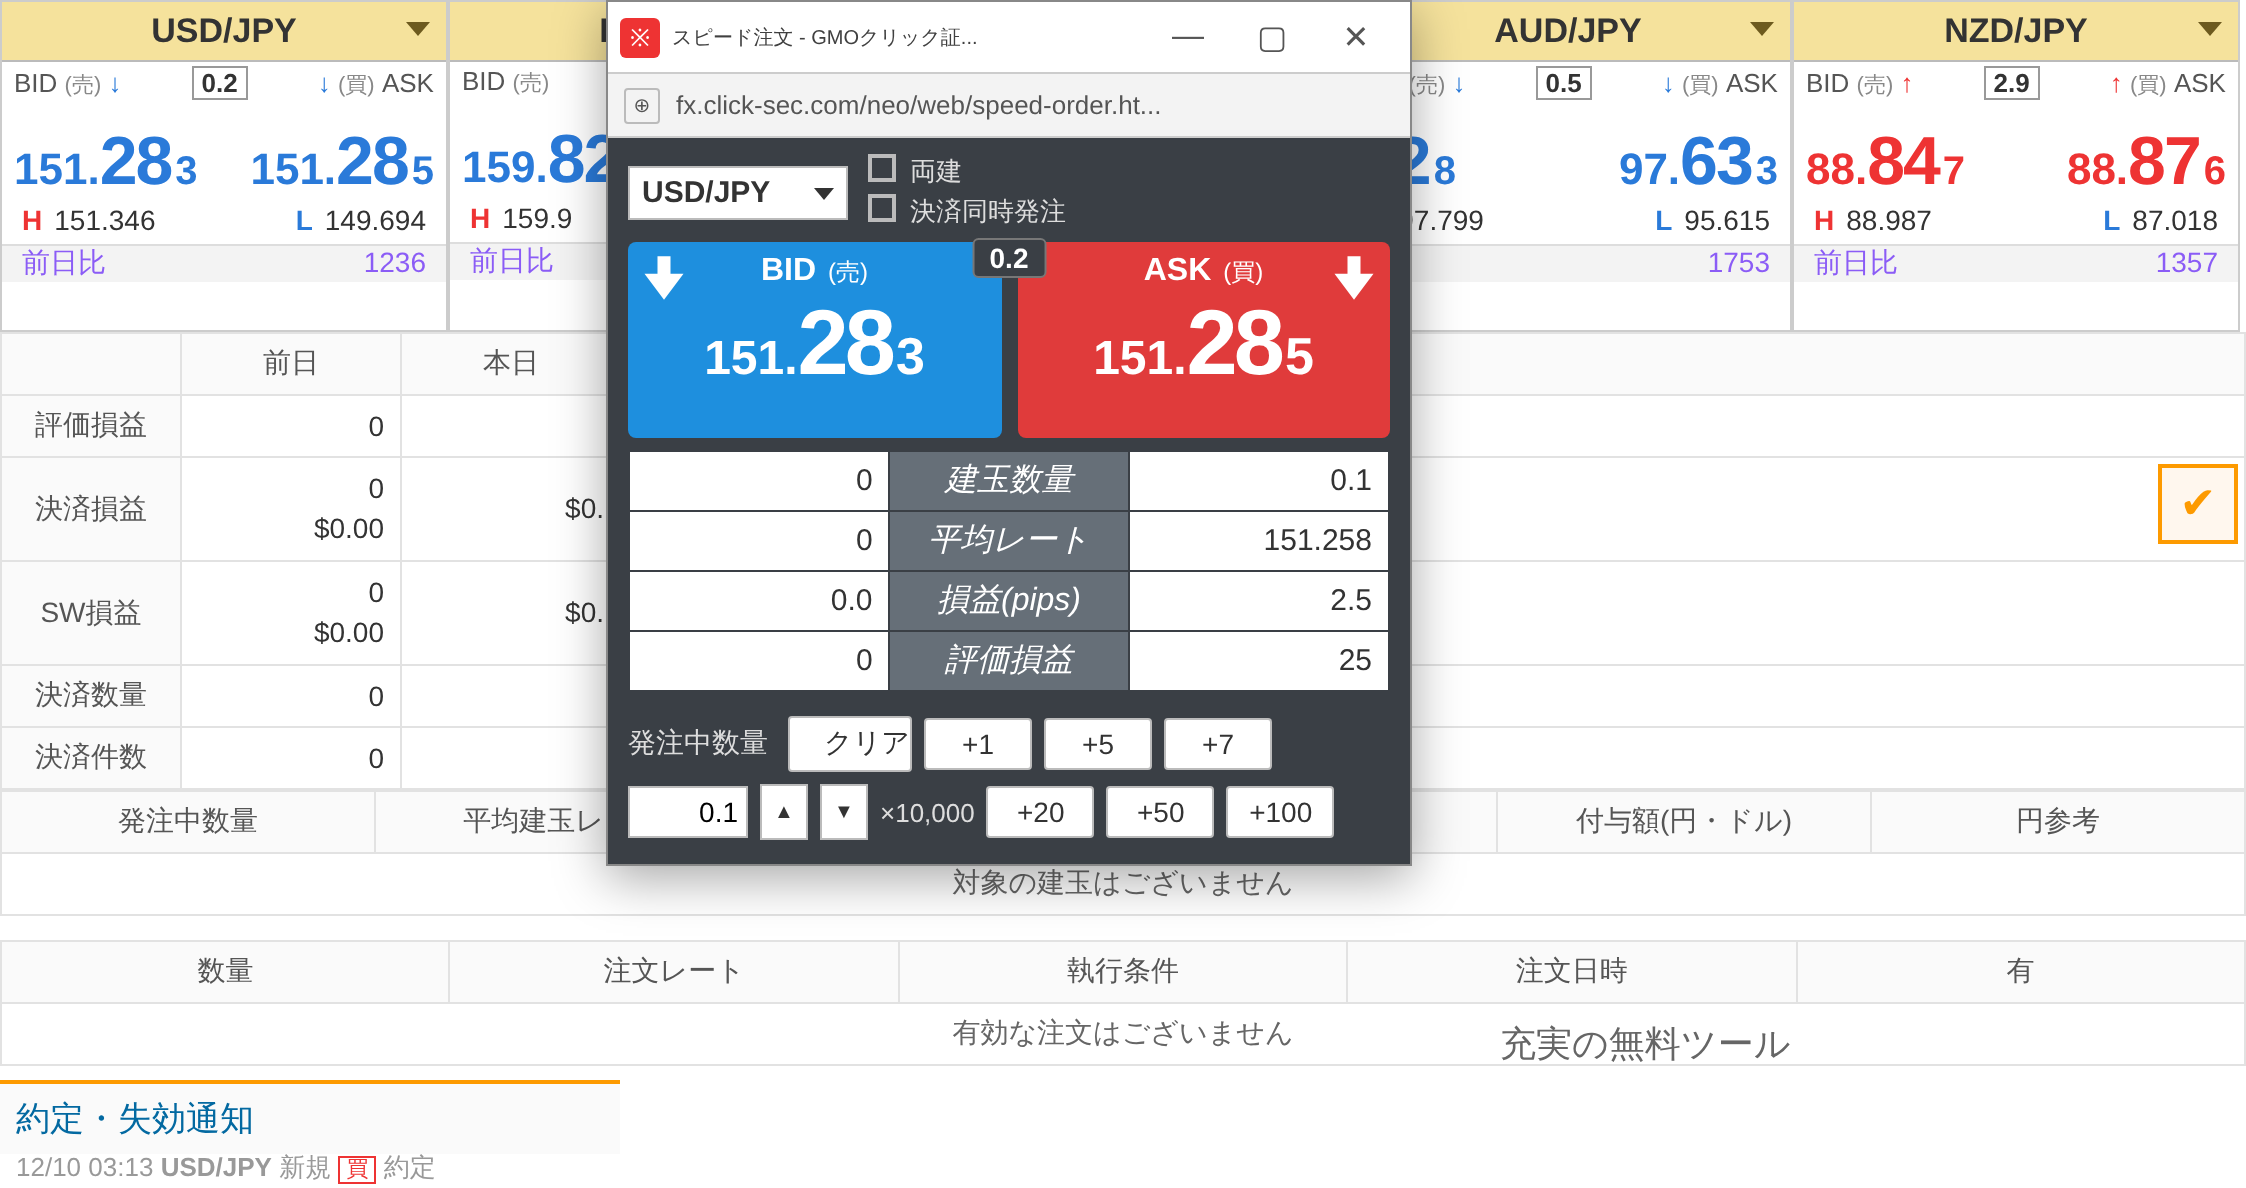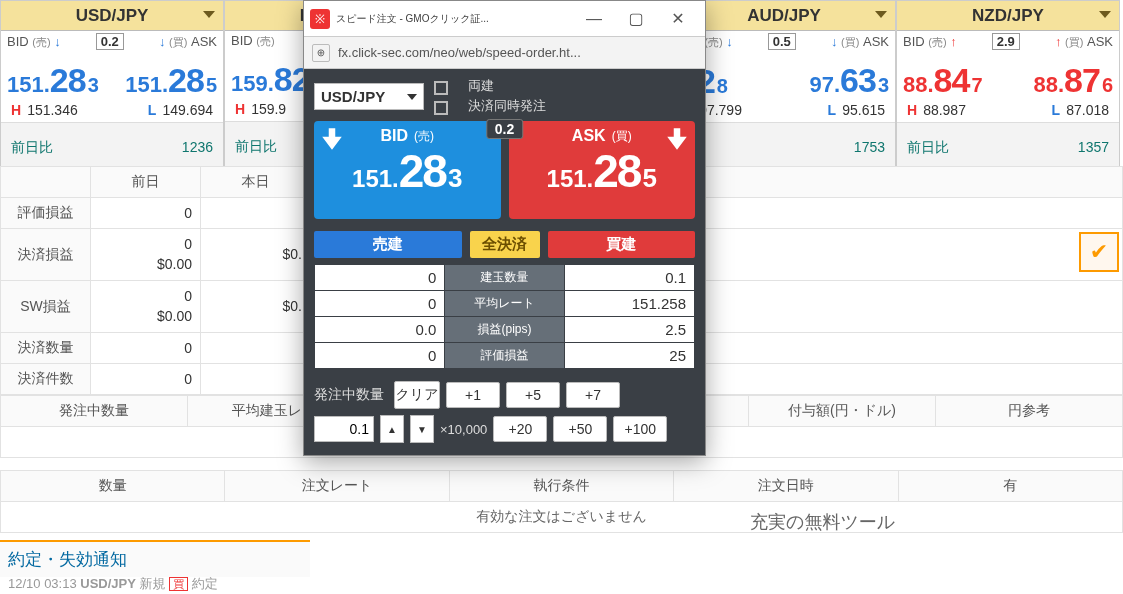--- a/index.html
+++ b/index.html
@@ -18,21 +18,21 @@
   .spread-box { border:1px solid #999; padding:0 4px; font-weight:bold; font-size:13px; color:#333; }
   .big-prices { display:flex; justify-content:space-between; padding:0 6px; height:48px; align-items:flex-end; }
   .big-price { color:#2a7ad9; font-weight:bold; display:flex; align-items:baseline; }
   .big-price.red { color:#e33; }
   .bp-int { font-size:22px; }
   .bp-big { font-size:34px; line-height:34px; letter-spacing:-1px; }
   .bp-sub { font-size:20px; margin-left:2px; }
   .hl-row { display:flex; justify-content:space-between; padding:4px 10px; font-size:14px; }
   .H { color:#e33; font-weight:bold; margin-right:6px; }
   .L { color:#2a7ad9; font-weight:bold; margin-right:6px; }
-  .daybefore-row { display:flex; justify-content:space-between; padding:16px 10px; background:#f3f3f3; border-top:1px solid #ddd; font-size:14px; color:#0f766e;}
+  .daybefore-row { display:flex; justify-content:space-between; padding:0 10px; background:#f3f3f3; border-top:1px solid #ddd; font-size:14px; color:#8b5cf6;}
   
   
   .mid { position:absolute; top:166px; left:0; right:0; }
   .pl-header { display:flex; align-items:center; padding:6px 8px; border:1px solid #ddd; border-top:2px solid #fd9a00; background:#fff; }
   .pl-header .title { font-size:17px; color:#444; margin-right:20px; }
   .pl-header .diary { color:#fd9a00; font-size:14px; }
   .pl-header .diary:before { content:"▶ "; font-size:11px; }
   .last-update { margin-left:auto; color:#777; font-size:15px; }
 
   table.pl { border-collapse:collapse; width:100%; table-layout:fixed; }
@@ -59,21 +59,21 @@
   .titlebar .wtitle { font-size:10px; color:#404040; flex:1; overflow:hidden; text-overflow:ellipsis; white-space:nowrap; }
   .titlebar .wbtn { width:42px; height:30px; display:flex; align-items:center; justify-content:center; color:#555; font-size:16px; cursor:pointer; }
   .urlbar { display:flex; align-items:center; height:32px; background:#f3f3f3; padding:0 8px; font-size:13px; color:#555; border-bottom:1px solid #ccc;}
   .urlbar .site-icon { width:18px;height:18px;border:1px solid #bbb;border-radius:2px;margin-right:8px; display:flex;align-items:center;justify-content:center;font-size:10px;}
 
   .popup-body { padding:8px 10px 12px 10px; }
   .pair-row { display:flex; align-items:center; gap:10px; margin-bottom:6px; }
   .pair-select { background:#fff; border:1px solid #bbb; padding:4px 18px 4px 6px; font-weight:bold; font-size:15px; position:relative; min-width:110px; }
   .pair-select:after { content:""; position:absolute; right:6px; top:10px; border-left:5px solid transparent;border-right:5px solid transparent;border-top:6px solid #333;}
   .chk-row { color:#ddd; font-size:13px; display:flex; flex-direction:column; gap:2px; }
-  .chk-row label { display:flex; align-items:flex-end; gap:20px; }
+  .chk-row label { display:flex; align-items:flex-start; gap:7px; }
   .chkbox { width:14px;height:14px;border:2px solid #bbb; display:inline-block; }
 
   .quote-row { display:flex; gap:8px; align-items:stretch; position:relative; }
   .quote-tile { flex:1; border-radius:4px; padding:6px 10px 2px 10px; color:#fff; position:relative; height:98px; cursor:pointer;}
   .quote-tile.bid { background:#1e8fde; }
   .quote-tile.ask { background:#e03b3b; }
   .qt-head { display:flex; justify-content:center; align-items:center; gap:6px; font-size:16px; font-weight:bold; }
   .qt-head .sub { font-size:12px; font-weight:normal; }
   .qt-arrow { position:absolute; top:4px; width:28px; height:28px; display:flex;align-items:center;justify-content:center; }
   .qt-arrow svg { width:26px; height:26px; }
@@ -86,30 +86,30 @@
   .center-spread { position:absolute; left:50%; top:-2px; transform:translateX(-50%); background:#3a3f45; border:1px solid #777; color:#fff; font-weight:bold; font-size:14px; padding:1px 8px; border-radius:3px; z-index:2;}
 
   .settle-row { display:flex; gap:8px; margin-top:12px; }
   .settle-btn { flex:1; text-align:center; font-weight:bold; padding:4px 0; font-size:15px; border-radius:2px; cursor:pointer;}
   .settle-btn.sell { background:#2a7ad9; color:#fff; }
   .settle-btn.all { background:#f9d34c; color:#6b4e00; flex:0 0 70px;}
   .settle-btn.buy { background:#e03b3b; color:#fff; }
 
   table.pos-summary { width:100%; border-collapse:collapse; margin-top:6px; }
   table.pos-summary td { background:#fff; border:1px solid #3a3f45; padding:4px 8px; font-size:15px; }
-  table.pos-summary .lbl { text-align:center; background:#666f78; color:#fff; width:110px; font-size:12px;}
+  table.pos-summary .lbl { text-align:center; background:#666f78; color:#fff; width:110px; font-size:16px;font-style:italic;}
   table.pos-summary .val { text-align:right; width:120px; }
 
   .qty-row { display:flex; align-items:center; gap:6px; margin-top:12px; flex-wrap:wrap; }
   .qty-label { color:#ddd; font-size:14px; margin-right:4px;}
   .qty-input { width:60px; text-align:right; padding:4px; font-size:14px; border:1px solid #bbb; }
   .stepper { width:24px; height:28px; background:#fff; border:1px solid #bbb; display:flex;align-items:center;justify-content:center; cursor:pointer; font-size:10px;}
   .mult { color:#ddd; font-size:13px; }
   .qbtn { background:#fff; border:1px solid #bbb; padding:4px 0; width:54px; text-align:center; font-size:14px; cursor:pointer; border-radius:2px;}
-  .qbtn.clear { width:46px; }
+  .qbtn.clear { width:62px;text-align:right; }
 
 </style>
 </head>
 <body>
 
 <div class="rate-row" id="rate-row">
     <div class="rate-card">
       <div class="rate-pair-tab">USD/JPY<span class="tri"></span></div>
       <div class="bid-ask-row">
         <span><span class="ba-lbl">BID</span> <span class="ba-sell">(売)</span> <span class="arrow-down">↓</span></span>
@@ -419,25 +419,20 @@
             <span class="sub">(買)</span>
           </div>
         <div class="qt-price">
           <span class="a">151.</span>
           <span class="b">28</span>
           <span class="c">5</span>
         </div>
       </div>
     </div>
 
-    <div class="settle-row">
-      <div class="settle-btn sell">売建</div>
-      <div class="settle-btn all">全決済</div>
-      <div class="settle-btn buy">買建</div>
-    </div>
 
     <table class="pos-summary">
       <tbody>
           <tr>
         <td class="val">0</td>
         <td class="lbl">建玉数量</td>
         <td class="val">0.1</td>
       </tr>
       <tr>
         <td class="val">0</td>

